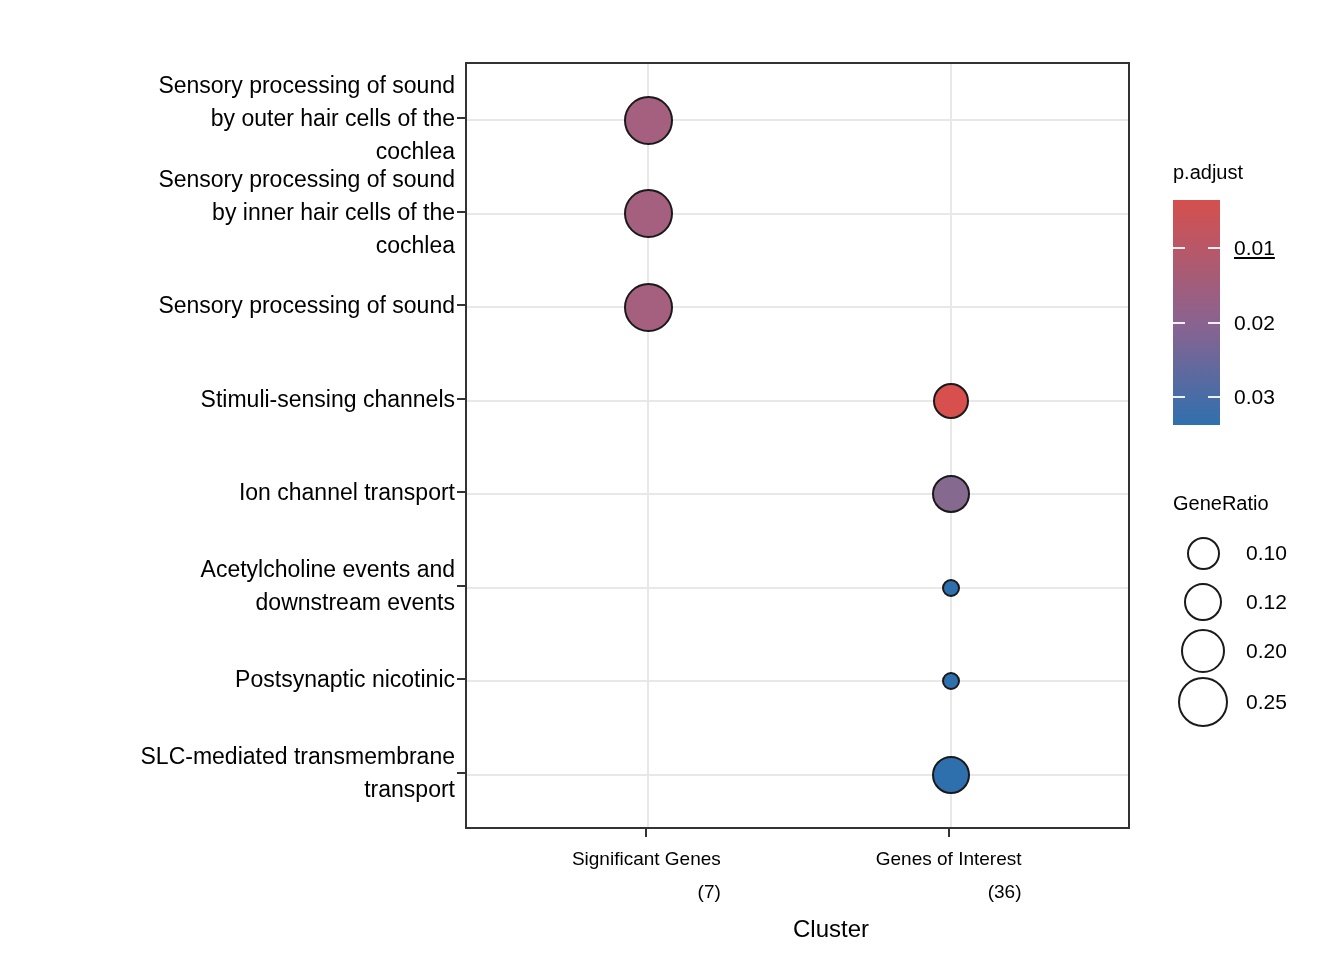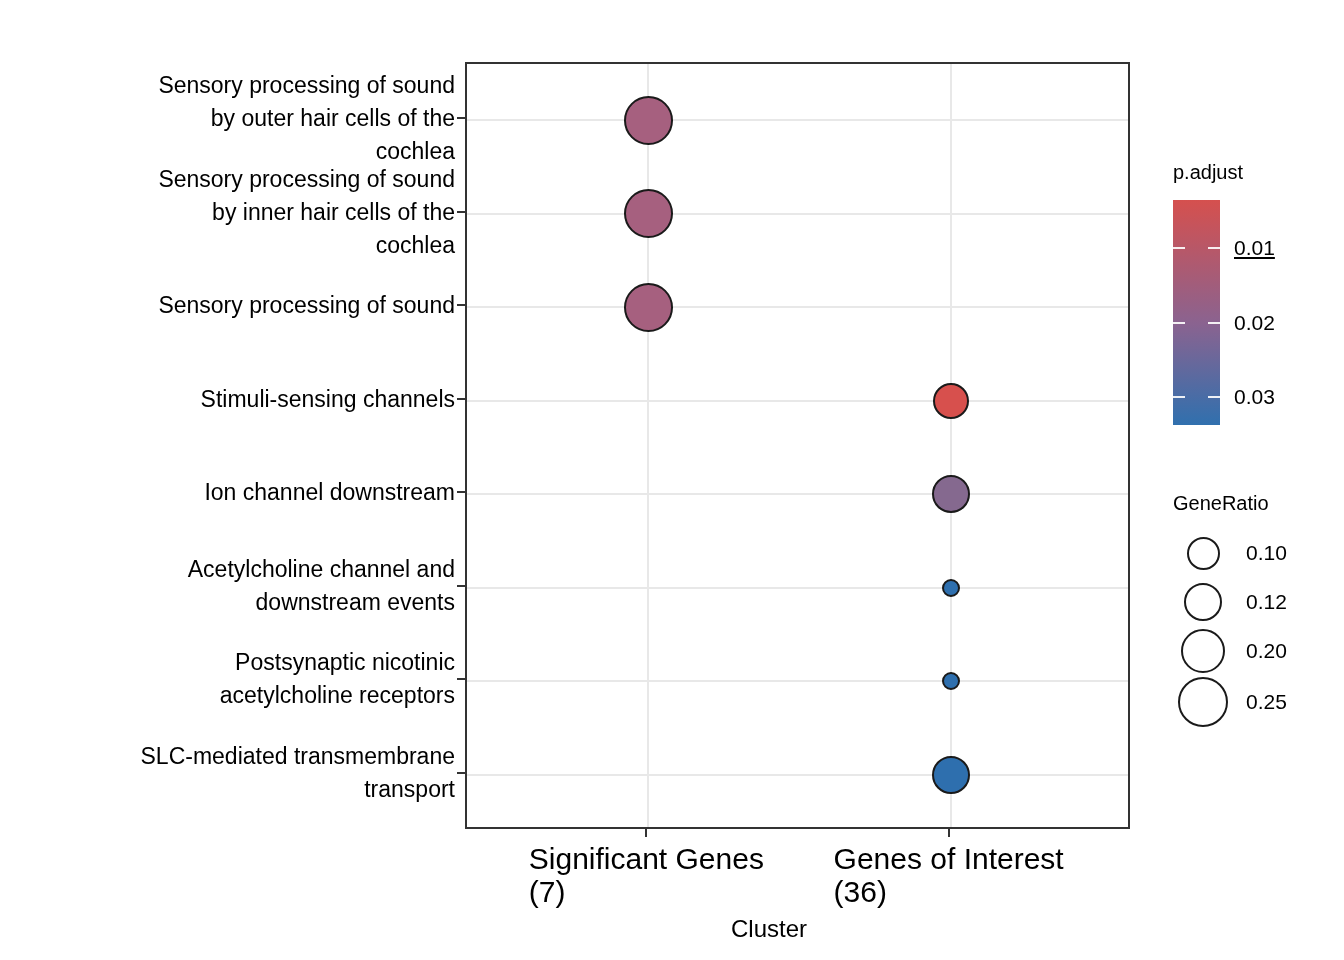--- a/index.html
+++ b/index.html
@@ -33,22 +33,22 @@
     position: absolute;
     width: 450px;
     text-align: right;
     font-size: 23px;
     line-height: 33px;
     transform: translateY(-50%);
     color: #000000;
   }
   .x-label {
     position: absolute;
-    text-align: left;
-    font-size: 30px;
+    text-align: right;
+    font-size: 19px;
     line-height: 33px;
     transform: translateX(-50%);
     white-space: nowrap;
   }
   #x-title {
     position: absolute;
     font-size: 24px;
     transform: translate(-50%, -50%);
     white-space: nowrap;
   }
@@ -119,46 +119,45 @@
         <div>by inner hair cells of the</div>
         <div>cochlea</div>
       </div>
       <div class="y-label" style="left: 5px; top: 305.195px;">
         <div>Sensory processing of sound</div>
       </div>
       <div class="y-label" style="left: 5px; top: 398.732px; text-align: right;">
         <div>Stimuli-sensing channels</div>
       </div>
       <div class="y-label" style="left: 5px; top: 492.268px;">
-        <div>Ion channel downstream</div>
+        <div>Ion channel transport</div>
       </div>
       <div class="y-label" style="left: 5px; top: 585.805px;">
-        <div>Acetylcholine channel and</div>
+        <div>Acetylcholine events and</div>
         <div>downstream events</div>
       </div>
       <div class="y-label" style="left: 5px; top: 679.341px;">
         <div>Postsynaptic nicotinic</div>
-        <div>acetylcholine receptors</div>
       </div>
       <div class="y-label" style="left: 5px; top: 772.878px;">
         <div>SLC-mediated transmembrane</div>
         <div>transport</div>
       </div>
     </div>
   <div id="x-axis">
       <div class="x-label" style="left: 646.364px; top: 842px;">
         <div>Significant Genes</div>
         <div>(7)</div>
       </div>
       <div class="x-label" style="left: 948.636px; top: 842px;">
         <div>Genes of Interest</div>
         <div>(36)</div>
       </div>
     </div>
-  <div id="x-title" style="left: 769px; top: 929px; text-align: center;">Cluster</div>
+  <div id="x-title" style="left: 831px; top: 929px; text-align: center;">Cluster</div>
 
   <div id="legend-padjust-title" class="legend-title" style="left: 1173px; top: 172px;">p.adjust</div>
   <div id="colorbar" style="left: 1173px; top: 200px; width: 47px; height: 225px; background: linear-gradient(rgb(213, 80, 78) 0%, rgb(138, 99, 144) 55%, rgb(48, 112, 174) 100%);">
       <div class="colorbar-tick-left" style="top: 46.925px;"></div>
       <div class="colorbar-tick-right" style="top: 46.925px;"></div>
       <div class="colorbar-tick-left" style="top: 122.075px;"></div>
       <div class="colorbar-tick-right" style="top: 122.075px;"></div>
       <div class="colorbar-tick-left" style="top: 196.1px;"></div>
       <div class="colorbar-tick-right" style="top: 196.1px;"></div>
     </div>

